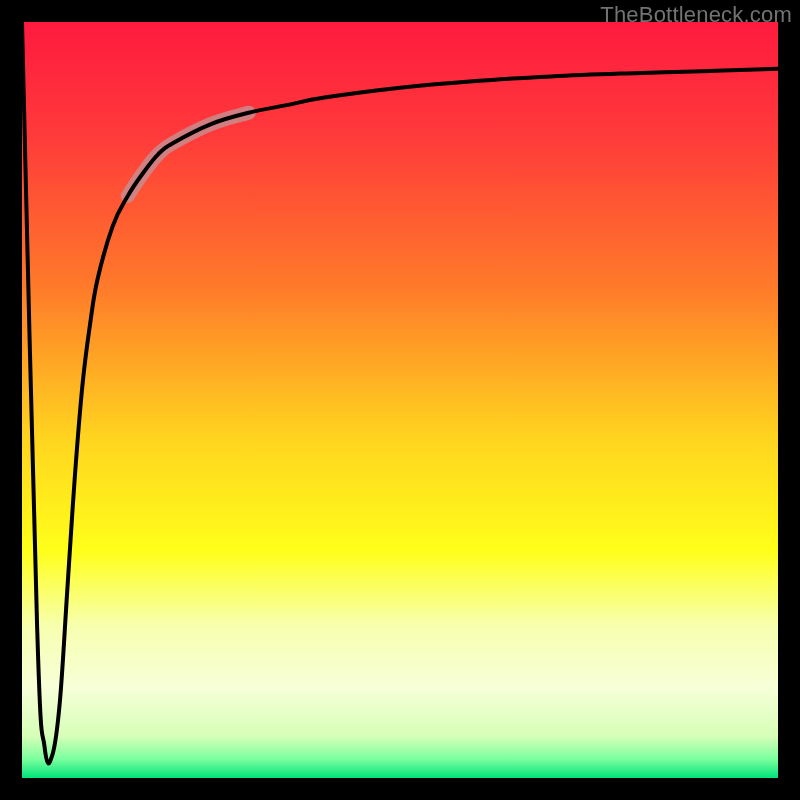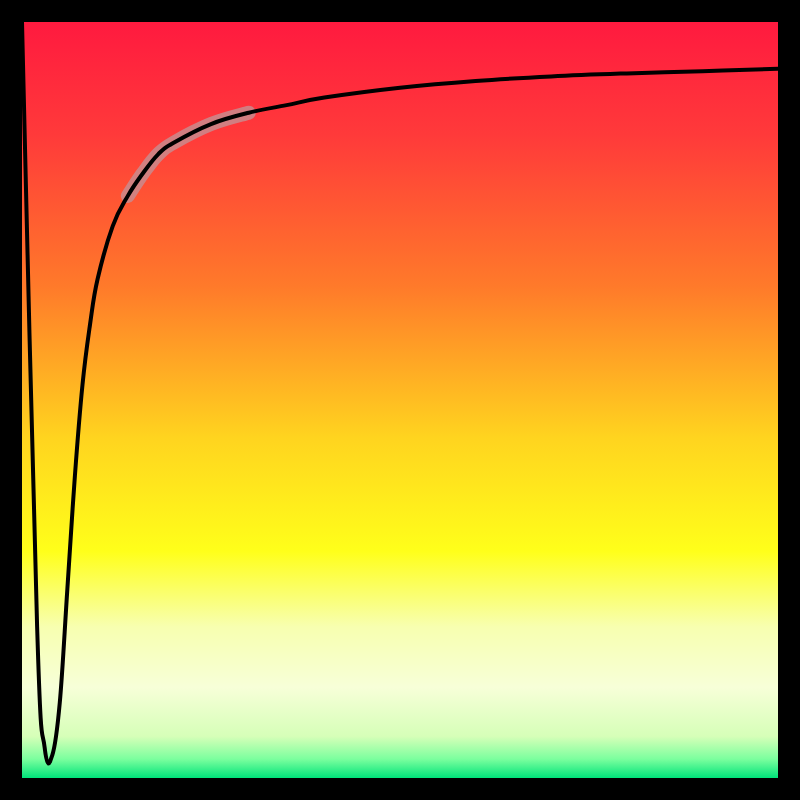--- a/index.html
+++ b/index.html
@@ -15,21 +15,21 @@
     position: relative;
     width: 800px;
     height: 800px;
   }
   .watermark {
     position: absolute;
     top: 2px;
     right: 8px;
     font-size: 22px;
     font-weight: 500;
-    color: #000000;
+    color: #737373;
     letter-spacing: 0.2px;
     z-index: 10;
   }
   svg {
     display: block;
   }
 </style>
 </head>
 <body>
 

